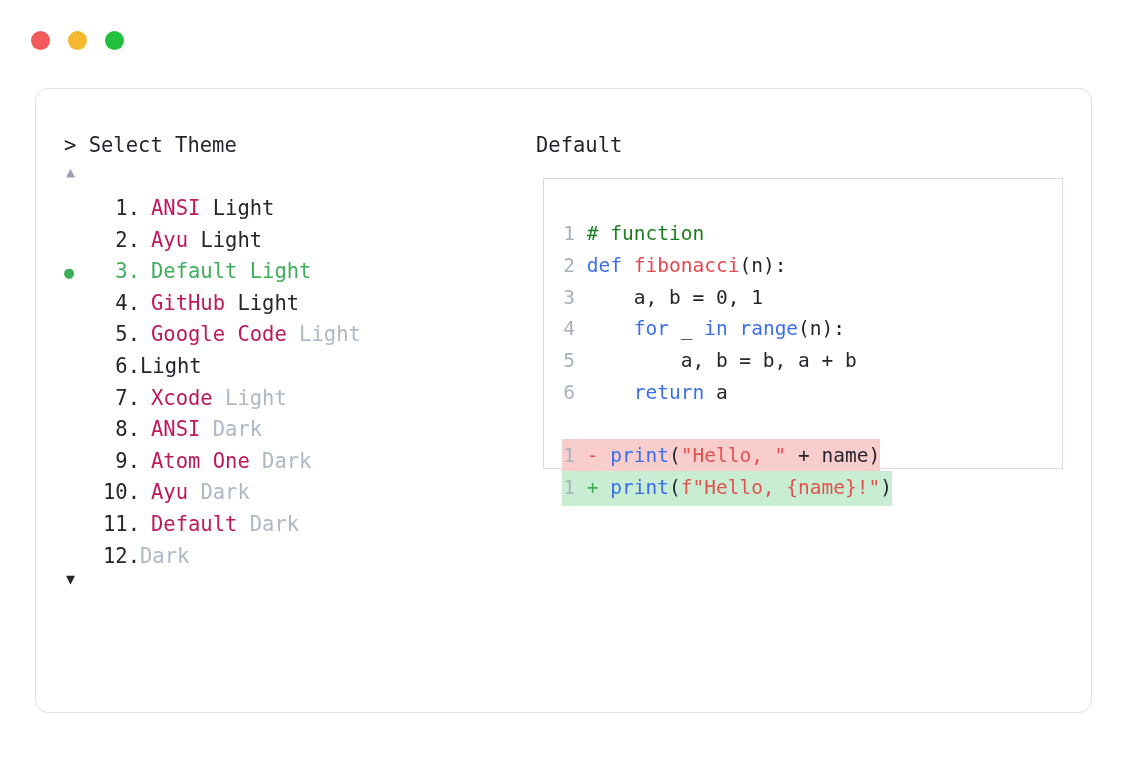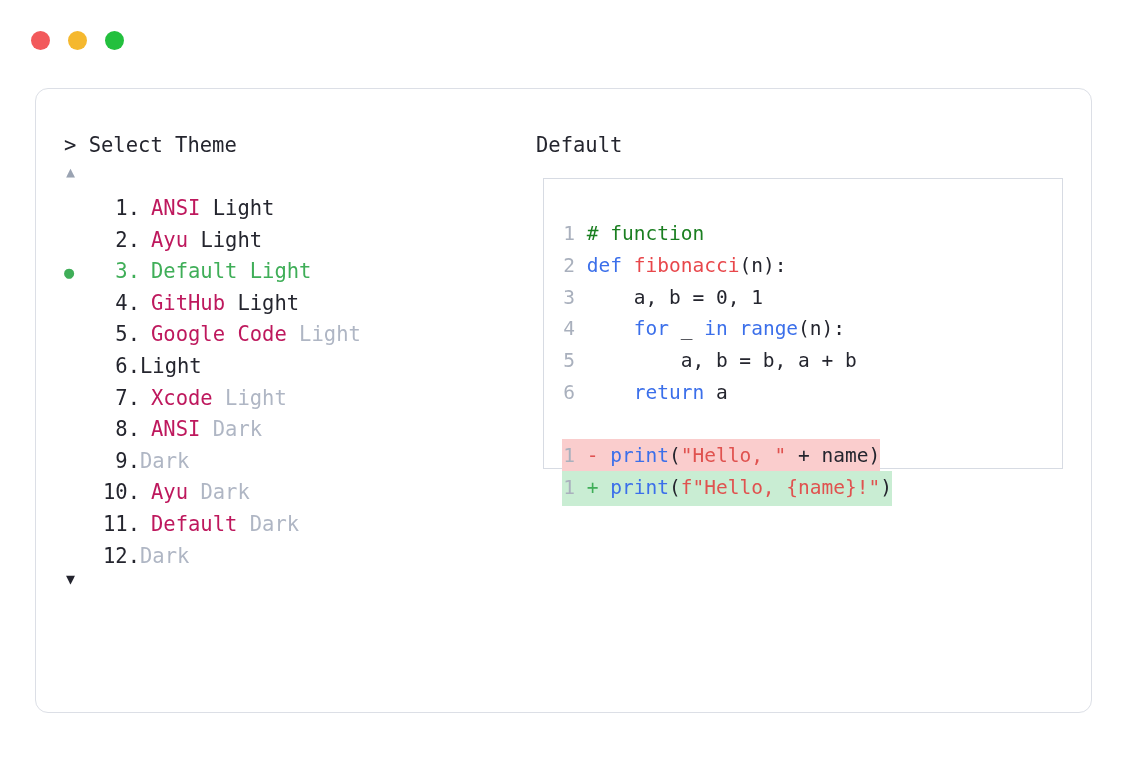--- a/index.html
+++ b/index.html
@@ -205,21 +205,21 @@
 
       <div class="theme-list" id="theme-list">
           <div class="theme-row"><span class="bullet-cell"></span><span class="num-cell">1.</span><span class="name-cell">ANSI </span><span class="variant">Light</span></div>
           <div class="theme-row"><span class="bullet-cell"></span><span class="num-cell">2.</span><span class="name-cell">Ayu </span><span class="variant">Light</span></div>
           <div class="theme-row selected"><span class="bullet-cell">●</span><span class="num-cell">3.</span><span class="name-cell">Default </span><span class="variant">Light</span></div>
           <div class="theme-row"><span class="bullet-cell"></span><span class="num-cell">4.</span><span class="name-cell">GitHub </span><span class="variant">Light</span></div>
           <div class="theme-row"><span class="bullet-cell"></span><span class="num-cell">5.</span><span class="name-cell">Google Code </span><span class="variant muted">Light</span></div>
           <div class="theme-row"><span class="bullet-cell"></span><span class="num-cell">6.</span><span class="variant">Light</span></div>
           <div class="theme-row"><span class="bullet-cell"></span><span class="num-cell">7.</span><span class="name-cell">Xcode </span><span class="variant muted">Light</span></div>
           <div class="theme-row"><span class="bullet-cell"></span><span class="num-cell">8.</span><span class="name-cell">ANSI </span><span class="variant muted">Dark</span></div>
-          <div class="theme-row"><span class="bullet-cell"></span><span class="num-cell">9.</span><span class="variant muted">Dark</span></div>
+          <div class="theme-row"><span class="bullet-cell"></span><span class="num-cell">9.</span><span class="name-cell">Atom One </span><span class="variant muted">Dark</span></div>
           <div class="theme-row"><span class="bullet-cell"></span><span class="num-cell">10.</span><span class="name-cell">Ayu </span><span class="variant muted">Dark</span></div>
           <div class="theme-row"><span class="bullet-cell"></span><span class="num-cell">11.</span><span class="name-cell">Default </span><span class="variant muted">Dark</span></div>
           <div class="theme-row"><span class="bullet-cell"></span><span class="num-cell">12.</span><span class="variant muted">Dark</span></div>
         </div>
 
       <div class="scroll-arrow down">▼</div>
     </div>
 
 
     <div class="right-col">

